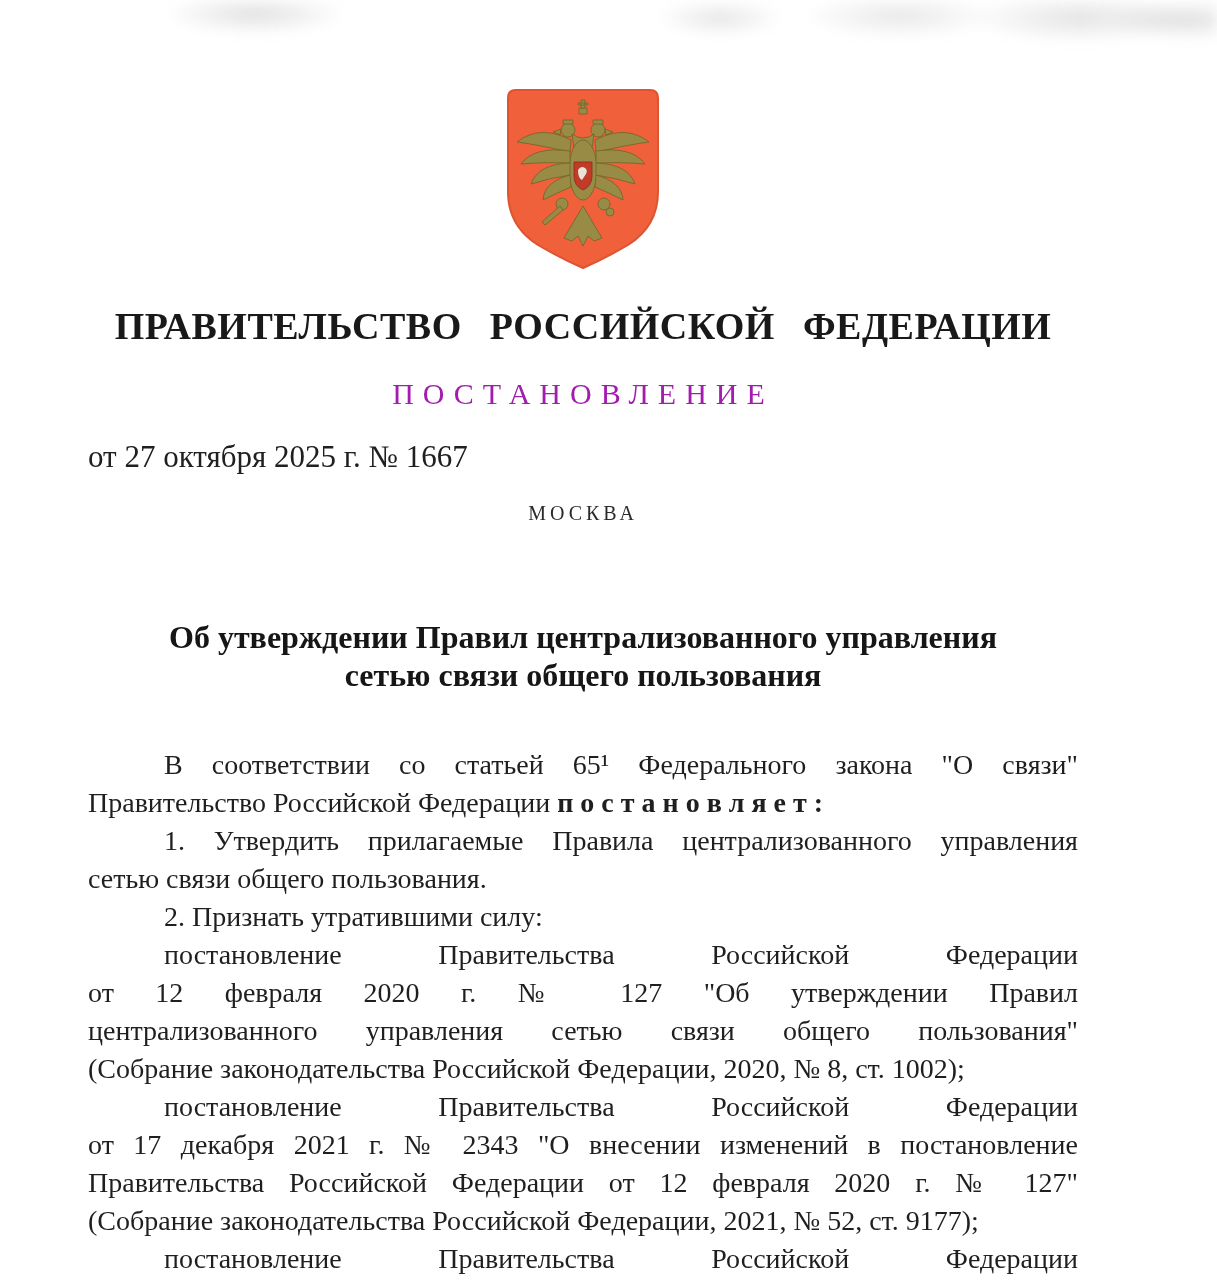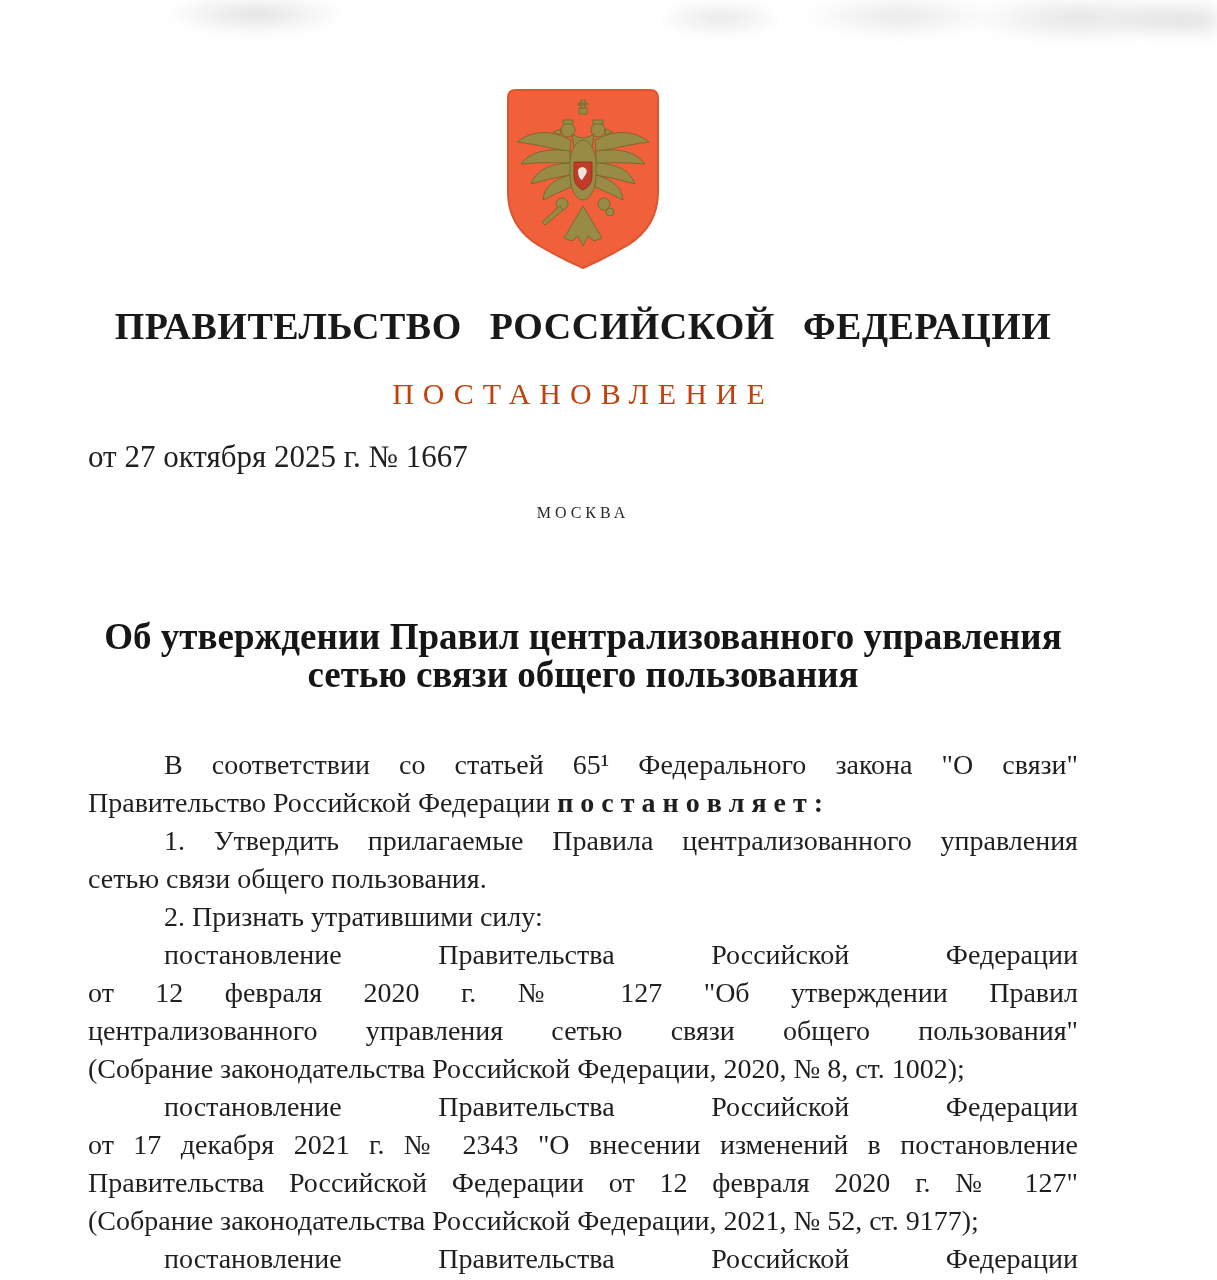--- a/index.html
+++ b/index.html
@@ -23,25 +23,25 @@
   }
   .content { padding: 0 139px 0 88px; position: relative; }
   .emblem { display: block; width: 154px; height: 182px; margin: 88px auto 0; }
   .org-title {
     margin-top: 36px; text-align: center;
     font-weight: bold; font-size: 38px; line-height: 40px;
     word-spacing: 18px; letter-spacing: 0.5px; color: #191919;
   }
   .doc-type {
     margin-top: 32px; text-align: center;
-    font-size: 30px; line-height: 32px; letter-spacing: 9px; color: #c2410c;
+    font-size: 30px; line-height: 32px; letter-spacing: 9px; color: #a21caf;
   }
   .date-line { margin-top: 30px; text-align: left; font-size: 31px; line-height: 34px; color: #202020; }
-  .city { margin-top: 28px; text-align: center; font-size: 16px; line-height: 22px; letter-spacing: 4px; color: #2a2a2a; }
-  .doc-title { margin-top: 94px; text-align: center; font-weight: bold; font-size: 37px; line-height: 38px; color: #161616; }
+  .city { margin-top: 28px; text-align: center; font-size: 20px; line-height: 22px; letter-spacing: 4px; color: #2a2a2a; }
+  .doc-title { margin-top: 94px; text-align: center; font-weight: bold; font-size: 32px; line-height: 38px; color: #161616; }
   .doc-body { margin-top: 52px; font-size: 28px; color: #1f1f1f; }
   .line { line-height: 38px; text-align: left; }
   .line.indent { padding-left: 76px; }
   .line.stretch { text-align: justify; text-align-last: justify; }
   .bold-spaced { font-weight: bold; }
 </style>
 </head>
 <body>
 
 <div class="scan-artifacts"></div>

